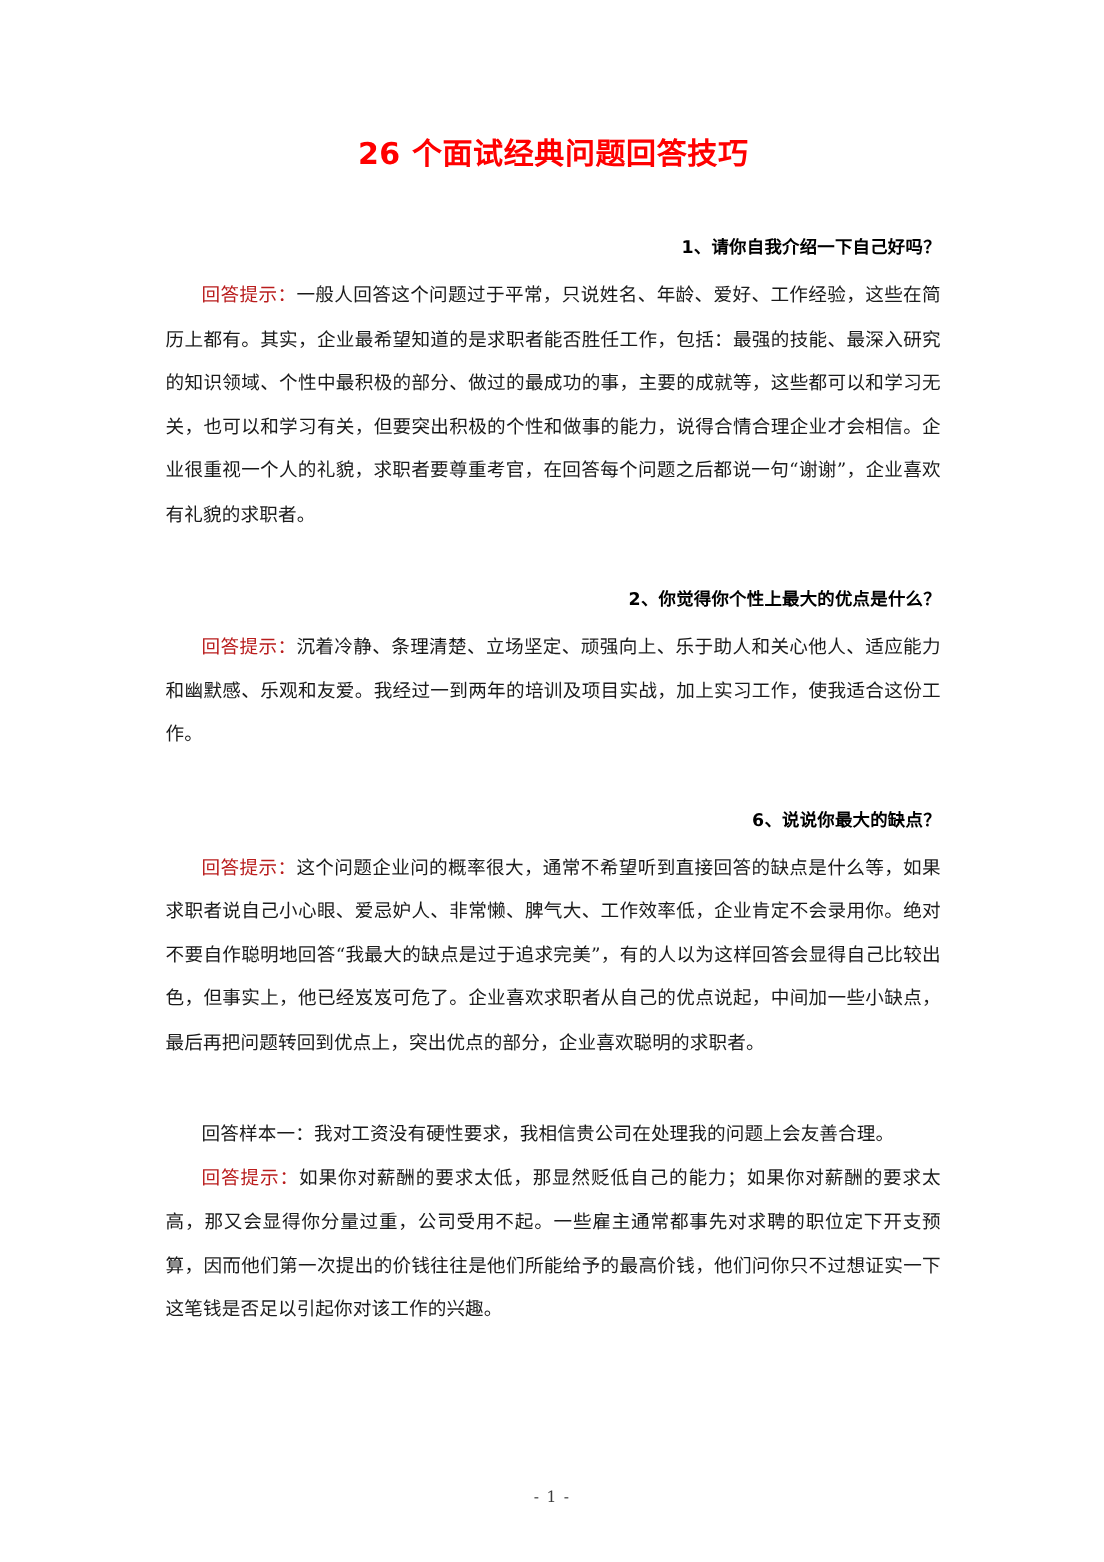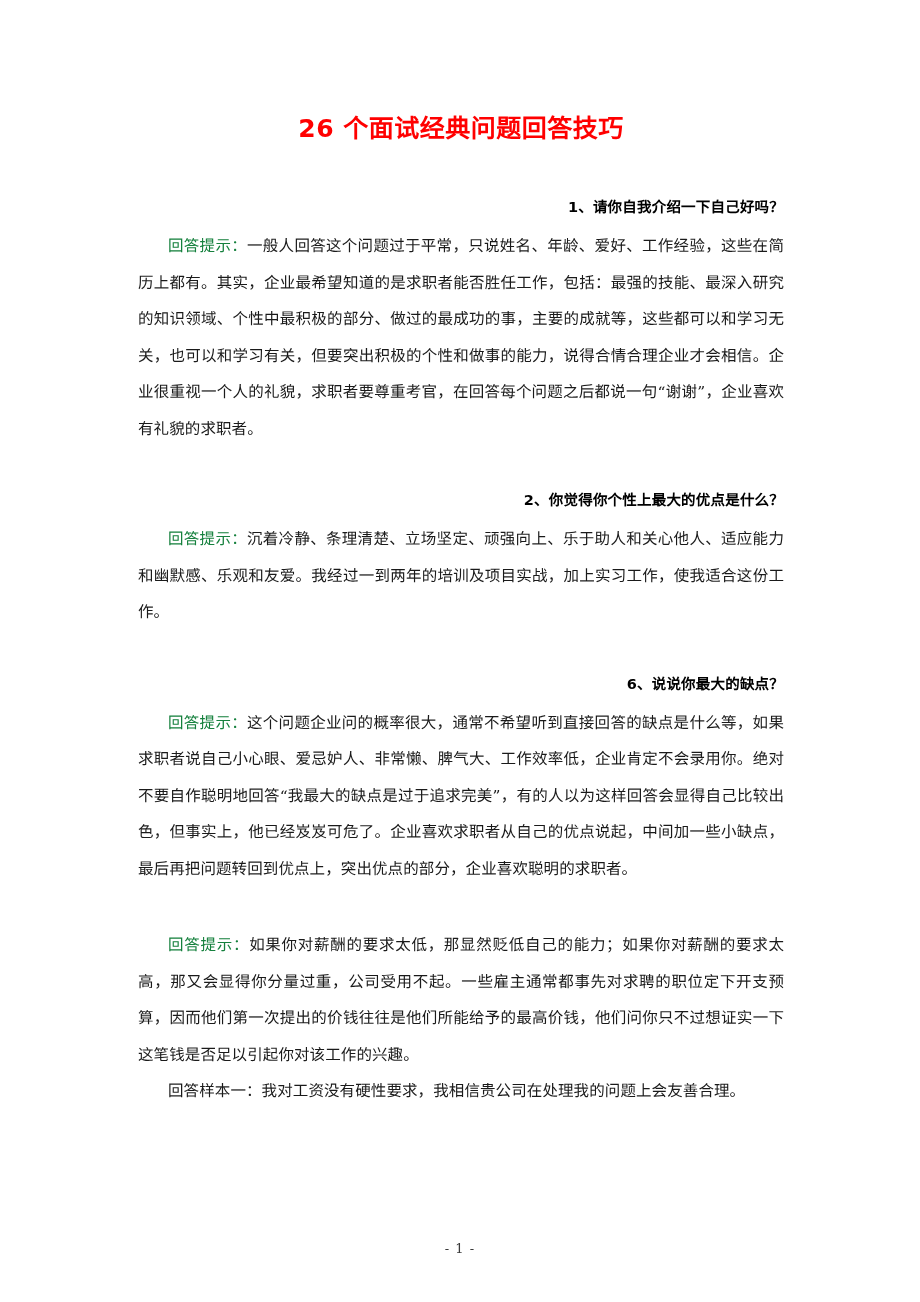--- a/index.html
+++ b/index.html
@@ -73,21 +73,21 @@
     text-justify: inter-ideograph;
     text-indent: 30px;
     letter-spacing: 0.1px;
   }
 
   .para + .para {
     margin-top: 0;
   }
 
   .hint-label {
-    color: #15803d;
+    color: #b91c1c;
   }
 
   .sample-para {
     margin-top: 4px;
   }
 
   
   .page-footer {
     position: absolute;
     left: 0;
@@ -118,21 +118,21 @@
       <h2 class="q-heading">2、你觉得你个性上最大的优点是什么？</h2>
       <p class="para"><span class="hint-label">回答提示：</span><span>沉着冷静、条理清楚、立场坚定、顽强向上、乐于助人和关心他人、适应能力和幽默感、乐观和友爱。我经过一到两年的培训及项目实战，加上实习工作，使我适合这份工作。</span></p>
     </div>
 
     <div class="section">
       <h2 class="q-heading">6、说说你最大的缺点？</h2>
       <p class="para"><span class="hint-label">回答提示：</span><span>这个问题企业问的概率很大，通常不希望听到直接回答的缺点是什么等，如果求职者说自己小心眼、爱忌妒人、非常懒、脾气大、工作效率低，企业肯定不会录用你。绝对不要自作聪明地回答“我最大的缺点是过于追求完美”，有的人以为这样回答会显得自己比较出色，但事实上，他已经岌岌可危了。企业喜欢求职者从自己的优点说起，中间加一些小缺点，最后再把问题转回到优点上，突出优点的部分，企业喜欢聪明的求职者。</span></p>
     </div>
 
     <div class="section">
+      <p class="para sample-para">回答样本一：我对工资没有硬性要求，我相信贵公司在处理我的问题上会友善合理。</p>
       <p class="para"><span class="hint-label">回答提示：</span><span>如果你对薪酬的要求太低，那显然贬低自己的能力；如果你对薪酬的要求太高，那又会显得你分量过重，公司受用不起。一些雇主通常都事先对求聘的职位定下开支预算，因而他们第一次提出的价钱往往是他们所能给予的最高价钱，他们问你只不过想证实一下这笔钱是否足以引起你对该工作的兴趣。</span></p>
-      <p class="para sample-para">回答样本一：我对工资没有硬性要求，我相信贵公司在处理我的问题上会友善合理。</p>
     </div>
 
   </div>
 
   <div class="page-footer">- 1 -</div>
 
 </div>
 
 </body></html>

